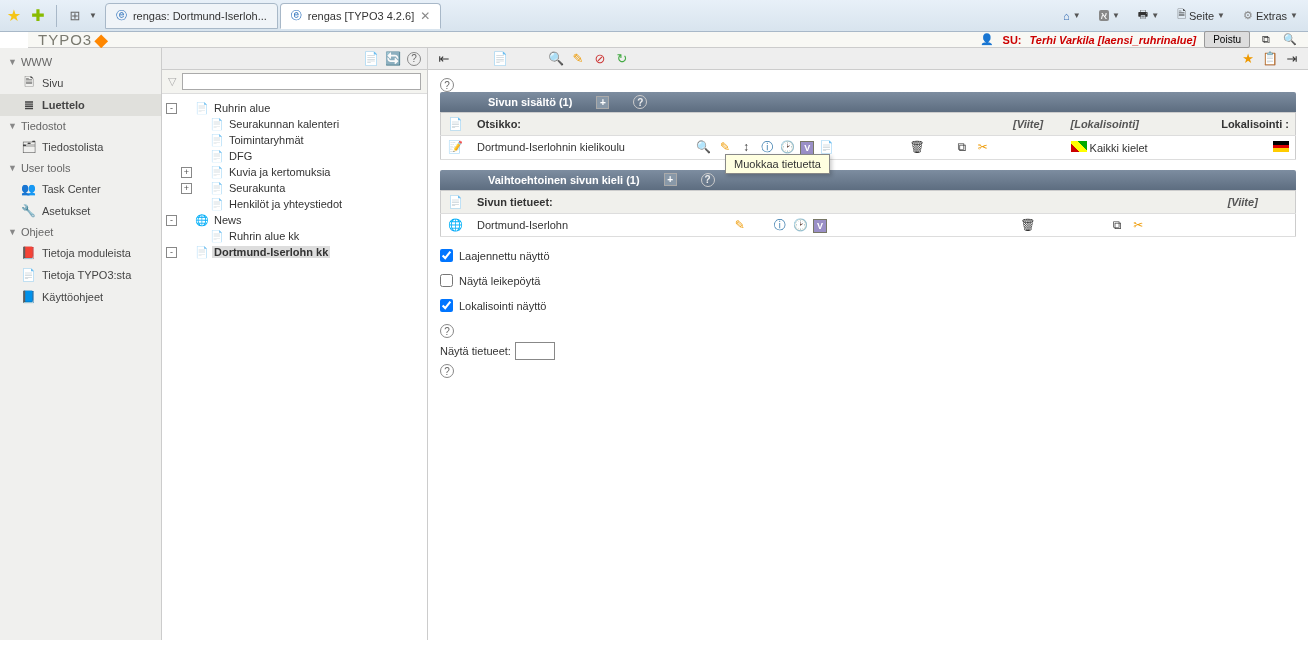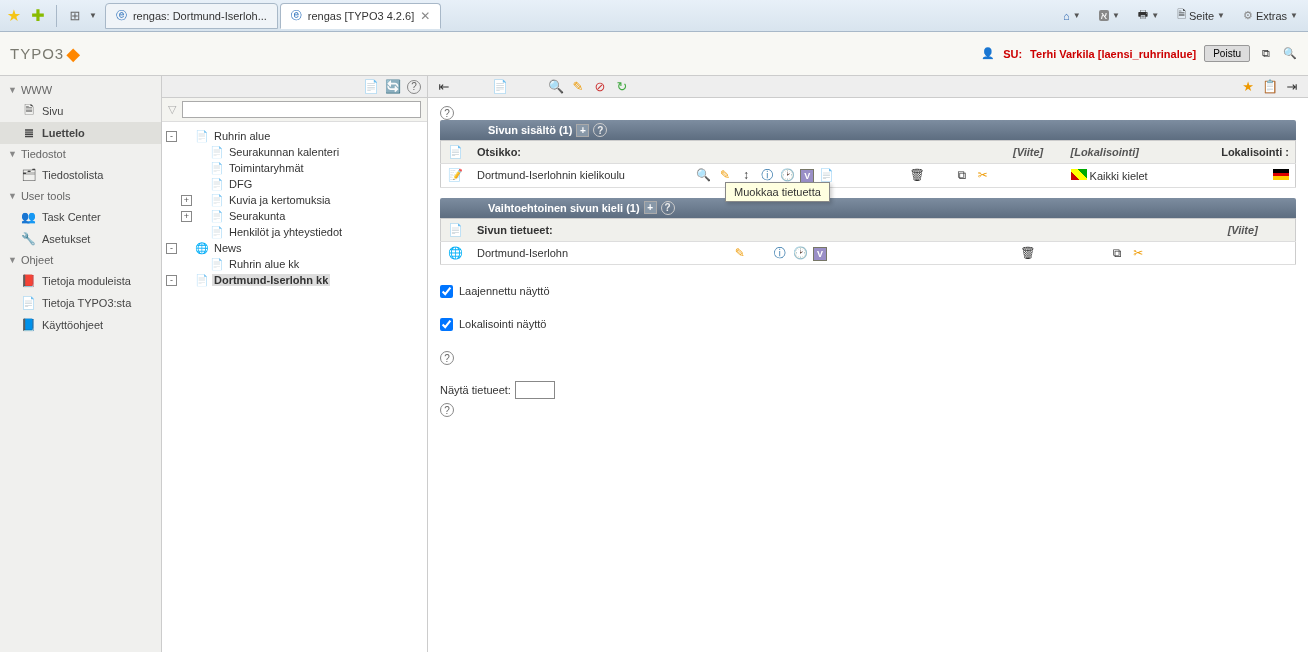--- a/index.html
+++ b/index.html
@@ -12,26 +12,26 @@
 .chrome-sep { width: 1px; height: 22px; background: #a8b8c8; margin: 0 4px; }
 .tab-strip { display: flex; margin-left: 8px; align-items: center; }
 .tab { height: 26px; padding: 0 10px; background: #f0f4f8; border: 1px solid #a8b8c8; border-radius: 4px 4px 0 0; margin-right: 2px; display: flex; align-items: center; gap: 6px; font-size: 11px; cursor: pointer; }
 .tab.active { background: #fff; border-bottom: 1px solid #fff; }
 .tab-close { font-size: 12px; color: #888; }
 .chrome-right { margin-left: auto; display: flex; gap: 6px; align-items: center; }
 .chrome-btn { padding: 2px 6px; display: flex; align-items: center; gap: 3px; font-size: 11px; cursor: pointer; }
 .dropdown-arrow { font-size: 8px; color: #555; }
 
 
-.typo3-topbar { height: 44px; background: #f8f8f4; border-bottom: 1px solid #ccc; display: flex; align-items: center; padding: 0 10px; }
+.typo3-topbar { height: 16px; background: #f8f8f4; border-bottom: 1px solid #ccc; display: flex; align-items: center; padding: 0 10px; margin-left: 28px; }
 .typo3-logo { font-family: Arial; font-size: 15px; letter-spacing: 1px; color: #7a7a70; font-weight: normal; display: flex; align-items: center; gap: 2px; }
 .typo3-logo .orange { color: #ff8700; font-size: 18px; }
 .topbar-right { margin-left: auto; display: flex; align-items: center; gap: 8px; font-size: 11px; }
 .su-badge { color: #c00; font-weight: bold; }
-.su-user { color: #c00; }
+.su-user { color: #c00; font-style: italic; }
 .btn-logout { background: #ddd; border: 1px solid #999; padding: 2px 8px; border-radius: 2px; cursor: pointer; font-size: 10px; }
 .topbar-icon { width: 16px; height: 16px; display: inline-flex; align-items: center; justify-content: center; cursor: pointer; }
 
 
 .main-layout { display: flex; height: calc(100vh - 60px); }
 
 
 .module-menu { width: 162px; background: #f0f0ee; border-right: 1px solid #ccc; padding: 4px 0; }
 .module-group-header { padding: 4px 8px; color: #666; font-size: 11px; cursor: pointer; display: flex; align-items: center; gap: 4px; }
 .mgh-arrow { font-size: 9px; color: #888; }
@@ -62,46 +62,46 @@
 .content-body { padding: 8px 12px; flex: 1; overflow: auto; }
 .help-icon { width: 14px; height: 14px; border-radius: 50%; border: 1px solid #888; display: inline-flex; align-items: center; justify-content: center; font-size: 10px; color: #666; cursor: pointer; }
 .path-row { text-align: right; font-size: 11px; color: #444; margin-bottom: 12px; }
 .path-row .path-link { font-weight: bold; cursor: pointer; }
 .path-row .pid { font-style: italic; color: #666; }
 
 
 .record-section { margin-bottom: 10px; }
 .section-header { background: #6a7a8a; background: linear-gradient(#7d8da0, #5d6d80); color: #fff; font-weight: bold; padding: 3px 8px; display: flex; align-items: center; gap: 8px; border-radius: 2px 2px 0 0; }
 .section-header .expand-btn { width: 13px; height: 13px; background: #8898a8; border: 1px solid #aaa; display: inline-flex; align-items: center; justify-content: center; font-size: 10px; cursor: pointer; }
-.section-title-wrap { display: flex; align-items: center; gap: 4px; margin-left: 40px; }
+.section-title-wrap { display: flex; align-items: center; gap: 24px; margin-left: 40px; }
 .record-table { width: 100%; border-collapse: collapse; border: 1px solid #ccc; }
 .record-table th, .record-table td { padding: 3px 6px; text-align: left; border-bottom: 1px solid #ddd; font-size: 11px; }
 .record-table th { background: #f0f0ec; font-weight: bold; }
 .col-icon { width: 24px; text-align: center; }
 .col-icons-group { white-space: nowrap; }
 .action-icon { display: inline-flex; width: 16px; height: 16px; align-items: center; justify-content: center; cursor: pointer; font-size: 12px; margin: 0 1px; }
 .italic-label { font-style: italic; color: #555; }
 .flag { width: 16px; height: 11px; display: inline-block; }
 .flag-multi { background: linear-gradient(45deg, #c00 33%, #ff0 33% 66%, #0a0 66%); }
 .flag-de { background: linear-gradient(#000 33%, #d00 33% 66%, #fc0 66%); }
 .v-badge { display: inline-flex; width: 14px; height: 14px; background: #9a8fc7; color: #fff; font-size: 9px; font-weight: bold; align-items: center; justify-content: center; border: 1px solid #776; }
 
 
 .tooltip { position: absolute; background: #ffffe0; border: 1px solid #888; padding: 3px 8px; font-size: 11px; box-shadow: 2px 2px 4px rgba(0,0,0,0.2); }
 
 
-.option-row { display: flex; align-items: flex-start; gap: 6px; margin: 20px 0; font-size: 11px; }
+.option-row { display: flex; align-items: center; gap: 6px; margin: 12px 0; font-size: 11px; }
 .option-row input[type=checkbox] { width: 13px; height: 13px; }
 
 
 .search-row { margin-top: 12px; display: flex; align-items: center; gap: 4px; font-size: 11px; }
 .search-row input[type=text] { border: 1px solid #888; padding: 1px 3px; font-size: 11px; height: 18px; }
 .search-row select { border: 1px solid #888; font-size: 11px; height: 20px; }
 .search-row button { border: 1px solid #888; background: #f0f0f0; padding: 1px 8px; font-size: 11px; cursor: pointer; }
-.show-records-row { margin-top: 16px; display: flex; align-items: center; gap: 4px; font-size: 11px; }
+.show-records-row { margin-top: 4px; display: flex; align-items: center; gap: 4px; font-size: 11px; }
 .show-records-row input { width: 40px; border: 1px solid #888; height: 18px; }
 </style>
 </head>
 <body>
 
 <div class="browser-chrome">
   <div class="chrome-icons">
     <span class="chrome-icon" style="color:#f5c518">★</span>
     <span class="chrome-icon" style="color:#8b0">✚</span>
     <span class="chrome-sep"></span>
@@ -402,20 +402,24 @@
           </tr>
         </tbody>
           </table>
       </div>
 
       <div class="option-row">
         <input type="checkbox" checked="" style="">
         <span>Laajennettu näyttö</span>
       </div>
       <div class="option-row">
+        <input type="checkbox" style="">
+        <span>Näytä leikepöytä</span>
+      </div>
+      <div class="option-row">
         <input type="checkbox" checked="" style="">
         <span>Lokalisointi näyttö</span>
       </div>
 
       <div style="margin-top:8px"><span class="help-icon">?</span></div>
 
       <div class="show-records-row">
         <span>Näytä tietueet:</span>
         <input type="text" style="">
       </div>

